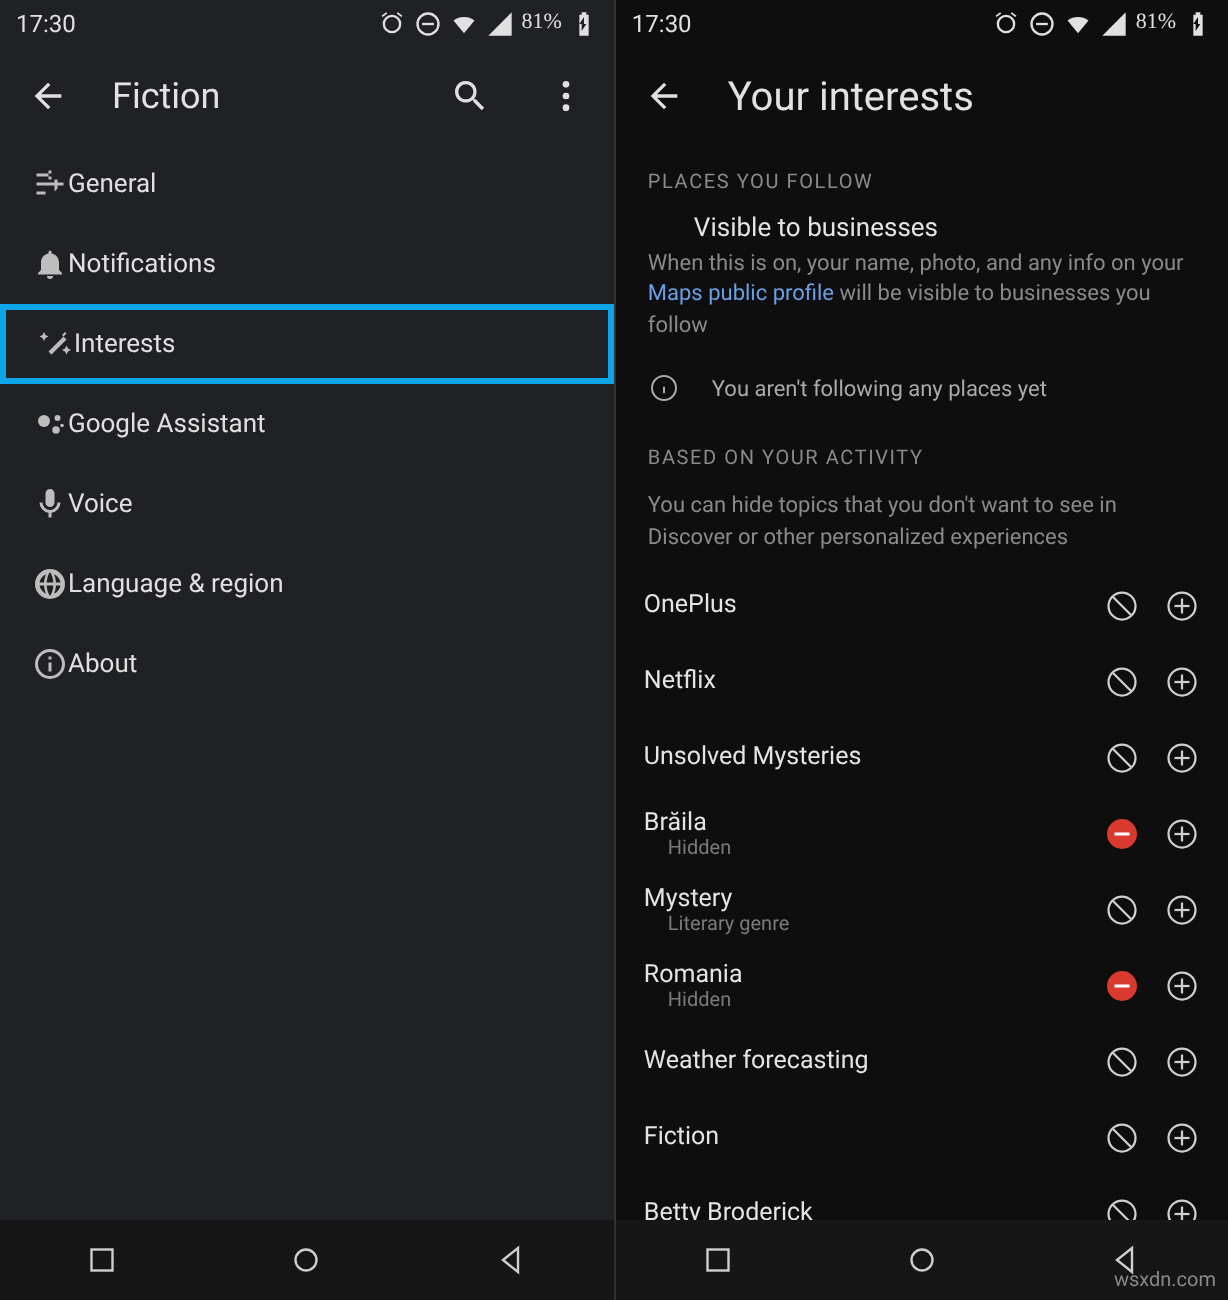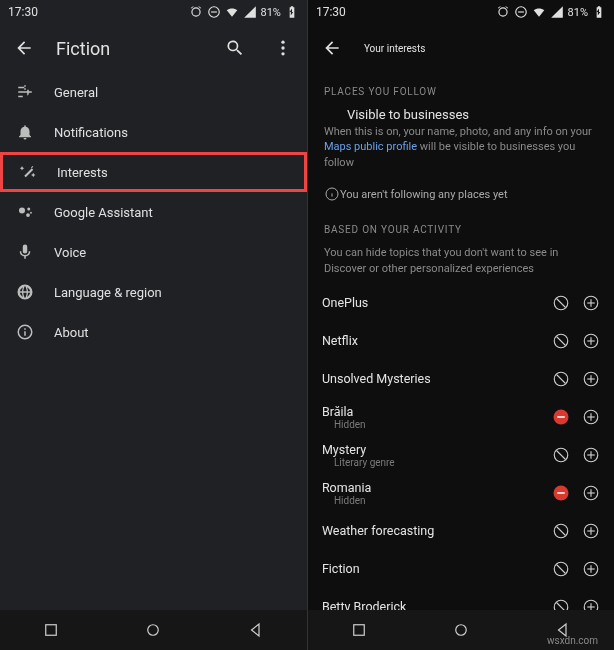--- a/index.html
+++ b/index.html
@@ -1,50 +1,50 @@
 <!DOCTYPE html>
 <html><head>
 <meta charset="utf-8">
 <style>
   * { box-sizing: border-box; margin: 0; padding: 0; }
   body { font-family: Roboto, Arial, sans-serif; background: #555; display: flex; width: 614px; height: 650px; overflow: hidden; }
   .phone { width: 367px; height: 650px; background: #1a1a1a; color: #e2e2e2; position: relative; display: flex; flex-direction: column; }
   .phone-left { background: #202124; }
   .phone-right { background: #0e0e0e; border-left: 1px solid #333; }
   .status-bar { height: 24px; display: flex; justify-content: space-between; align-items: center; padding: 0 8px; font-size: 12px; color: #e0e0e0; }
-  .status-icons { display: flex; gap: 4px; align-items: flex-end; }
+  .status-icons { display: flex; gap: 4px; align-items: flex-start; font-family: Liberation Serif, serif; }
   .status-icons svg { width: 14px; height: 14px; fill: #e0e0e0; }
   .app-bar { height: 48px; display: flex; align-items: center; padding: 0 8px; gap: 16px; }
   .app-bar .title { flex: 1; font-size: 18px; font-weight: 400; }
   .app-bar .icon-btn { width: 32px; height: 32px; display: flex; align-items: center; justify-content: center; }
   .app-bar svg { width: 20px; height: 20px; fill: #e0e0e0; }
   .content { flex: 1; overflow: hidden; }
-  .settings-item { display: flex; align-items: center; height: 40px; padding: 0 16px; gap: 20px; color: #e0e0e0; font-size: 13px; }
+  .settings-item { display: flex; align-items: center; height: 40px; padding: 0 16px; color: #e0e0e0; font-size: 13px; }
   .settings-item svg { width: 18px; height: 18px; fill: #bdbdbd; }
-  .highlight { border: 3px solid #ef4444; }
+  .highlight { border: 3px solid #0ea5e9; }
   .section-header { font-size: 10px; letter-spacing: 0.8px; color: #8a8a8a; padding: 14px 16px 6px; text-transform: uppercase; }
   .sub-title { font-size: 13px; color: #e4e4e4; padding: 4px 16px 2px; margin-left: 23px; }
   .sub-desc { font-size: 11px; color: #8a8a8a; padding: 0 16px 8px; line-height: 1.4; }
   .sub-desc a { color: #6aa0e8; text-decoration: none; }
-  .info-row { display: flex; align-items: center; gap: 0; padding: 8px 16px; font-size: 11px; color: #aaa; }
+  .info-row { display: flex; align-items: center; gap: 16px; padding: 8px 16px; font-size: 11px; color: #aaa; }
   .info-row svg { width: 16px; height: 16px; fill: none; stroke: #aaa; stroke-width: 1.5; }
   .divider-text { font-size: 11px; color: #8a8a8a; padding: 4px 16px 8px; line-height: 1.4; }
   .topic-row { display: flex; align-items: center; padding: 0 14px; min-height: 38px; border-bottom: 0; }
   .topic-text { flex: 1; display:flex; flex-direction:column; justify-content:center; padding: 6px 0;}
   .topic-title { font-size: 12.5px; color: #e4e4e4; }
   .topic-sub { font-size: 10px; color: #7a7a7a; margin-left: 12px; }
   .topic-actions { display: flex; gap: 12px; align-items: center; }
   .circ-icon { width: 18px; height: 18px; }
   .circ-icon circle { fill: none; stroke: #cfcfcf; stroke-width: 1.5; }
   .circ-icon line { stroke: #cfcfcf; stroke-width: 1.5; }
   .circ-icon.red circle { fill: #d93a2f; stroke: none; }
   .circ-icon.red rect { fill: #fff; }
   .nav-bar { height: 40px; background: #161616; display: flex; justify-content: space-around; align-items: center; }
   .nav-bar svg { width: 18px; height: 18px; fill: none; stroke: #cfcfcf; stroke-width: 1.6; }
-  .watermark { position:absolute; bottom:4px; right:16px; font-size:10px; color:#888;}
+  .watermark { position:absolute; bottom:4px; right:6px; font-size:10px; color:#888;}
 </style>
 </head>
 <body>
 
 <div class="phone phone-left">
   <div class="status-bar">
     <span>17:30</span>
     <div class="status-icons">
       <svg viewBox="0 0 24 24">
           <path d="M12 4a8 8 0 108 8 8 8 0 00-8-8zm0 14a6 6 0 116-6 6 6 0 01-6 6zM7 2L3 5l1 1 4-3zM17 2l4 3-1 1-4-3z"></path>
@@ -167,21 +167,21 @@
           <path d="M16 4h-2V2h-4v2H8v18h8zM10 18v-6l-2 0 4-6v6h2z"></path>
         </svg>
     </div>
   </div>
   <div class="app-bar">
     <div class="icon-btn">
         <svg viewBox="0 0 24 24">
           <path d="M20 11H7.8l5.6-5.6L12 4l-8 8 8 8 1.4-1.4L7.8 13H20z"></path>
         </svg>
       </div>
-    <div class="title" style="font-size:10px;">Your interests</div>
+    <div class="title" style="font-size:20px;">Your interests</div>
   </div>
   <div class="content">
     <div class="section-header">PLACES YOU FOLLOW</div>
     <div class="sub-title">Visible to businesses</div>
     <div class="sub-desc">
       <span>When this is on, your name, photo, and any info on your </span><a>Maps public profile</a><span> will be visible to businesses you follow</span>
     </div>
     <div class="info-row">
       <svg viewBox="0 0 24 24">
           <circle cx="12" cy="12" r="9"></circle>

